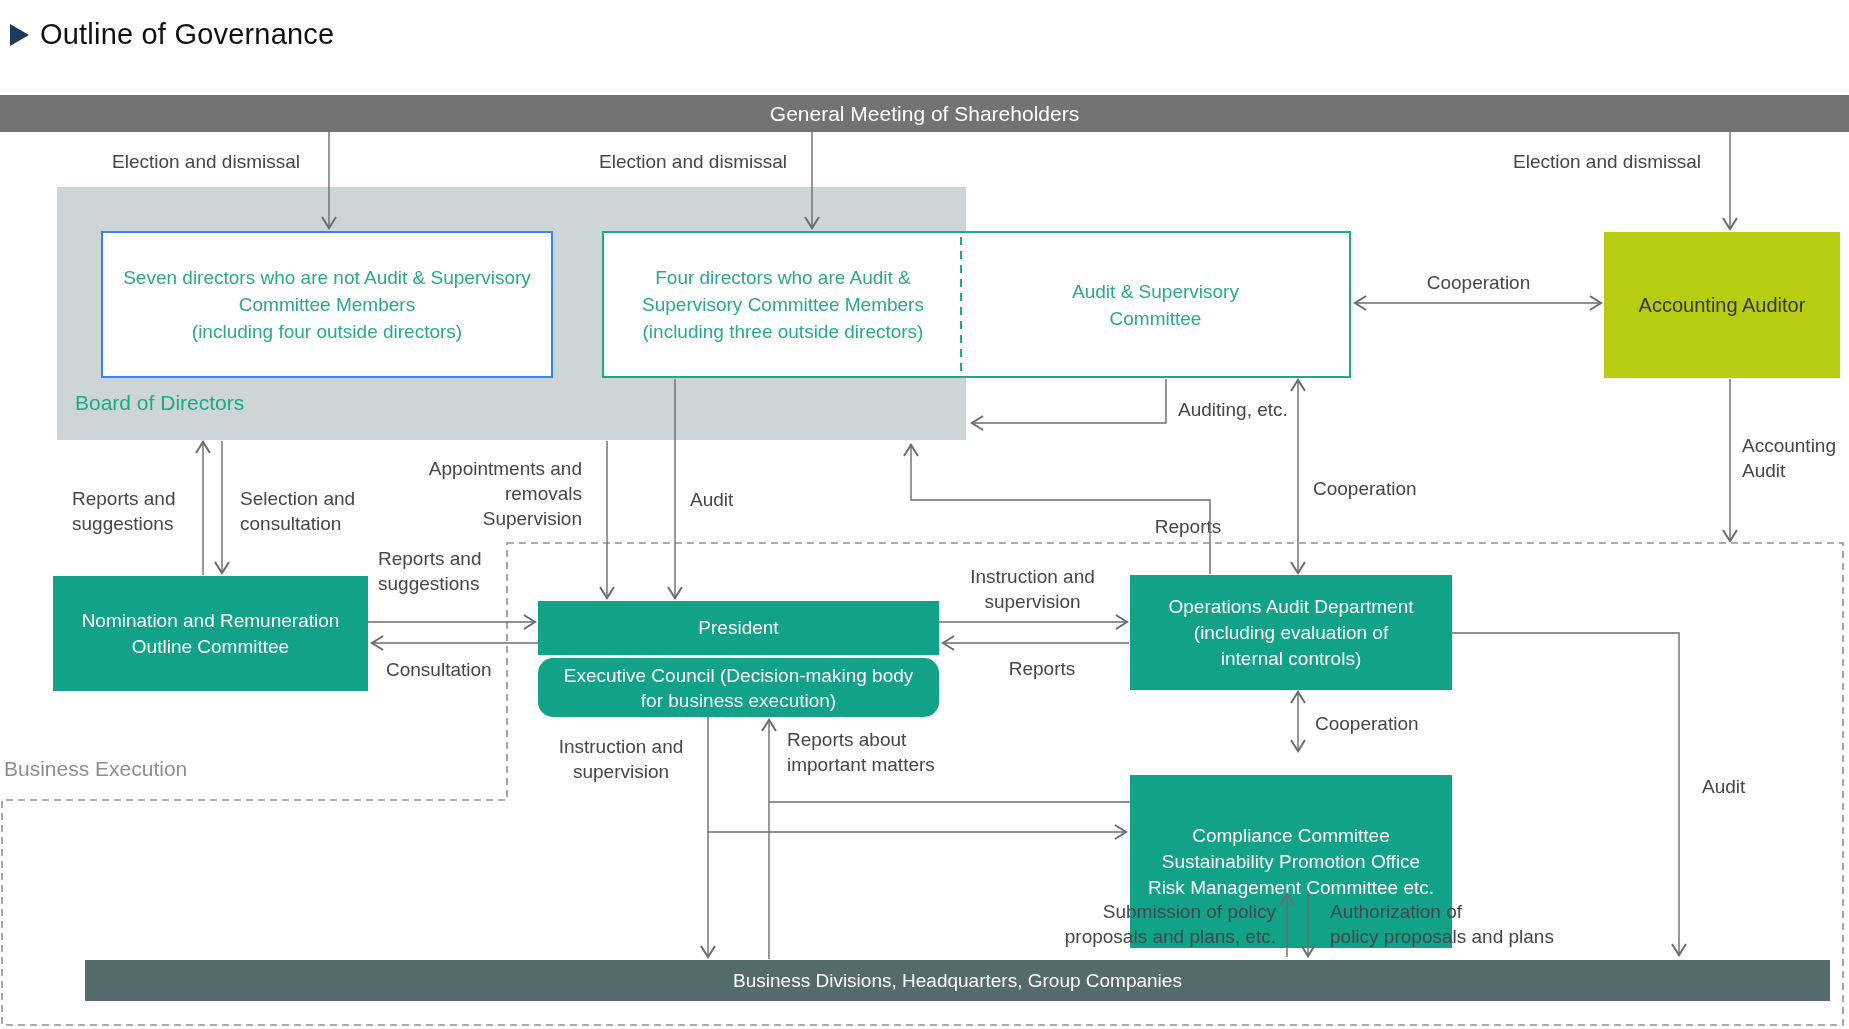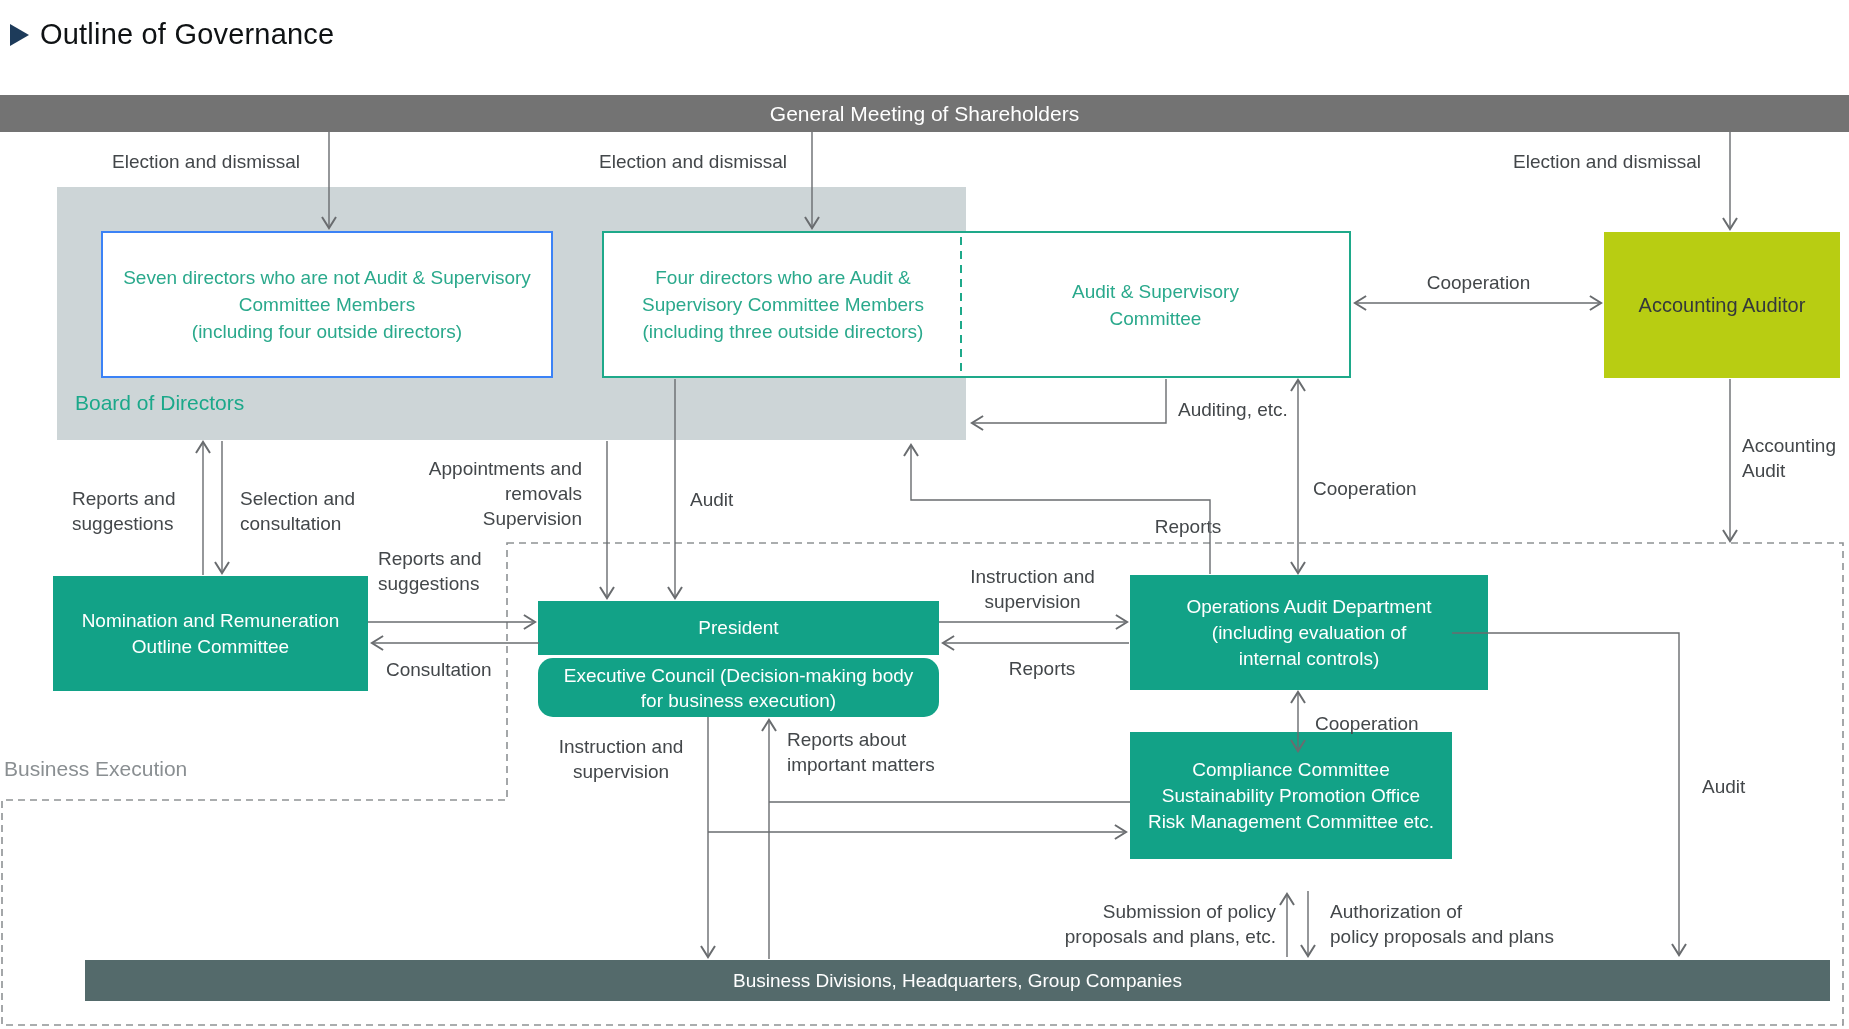--- a/index.html
+++ b/index.html
@@ -33,22 +33,22 @@
   #cell-asc{left:358px;width:387px;}
   
   .tbox{background:#12a287;color:#ffffff;display:flex;align-items:center;justify-content:center;
     text-align:center;font-size:19px;line-height:26px;}
   #box-nomination{left:53px;top:576px;width:315px;height:115px;}
   #box-president-wrap{left:538px;top:601px;width:401px;height:116px;}
   #box-president{position:absolute;left:0;top:0;width:401px;height:54px;background:#12a287;color:#fff;
     display:flex;align-items:center;justify-content:center;font-size:19px;}
   #box-exec{position:absolute;left:0;top:57px;width:401px;height:59px;background:#12a287;color:#fff;
     display:flex;align-items:center;justify-content:center;text-align:center;font-size:19px;line-height:25px;border-radius:15px;}
-  #box-opsaudit{left:1130px;top:575px;width:358px;height:115px;}
-  #box-compliance{left:1130px;top:732px;width:322px;height:127px;}
+  #box-opsaudit{left:1130px;top:575px;width:322px;height:115px;}
+  #box-compliance{left:1130px;top:775px;width:322px;height:173px;}
   
   #box-auditor{left:1604px;top:232px;width:236px;height:146px;background:#b8cd12;color:#34383b;
     display:flex;align-items:center;justify-content:center;font-size:20px;}
   
   #bottom-bar{left:85px;top:960px;width:1745px;height:41px;background:#546a6b;color:#fff;
     display:flex;align-items:center;justify-content:center;font-size:19px;}
   
   .lbl{position:absolute;font-size:19px;line-height:25px;color:#43474a;white-space:pre-line;}
   .c{text-align:center;} .r{text-align:right;}
   #l-bizexec{left:4px;top:757px;font-size:21px;color:#8a8f92;}

